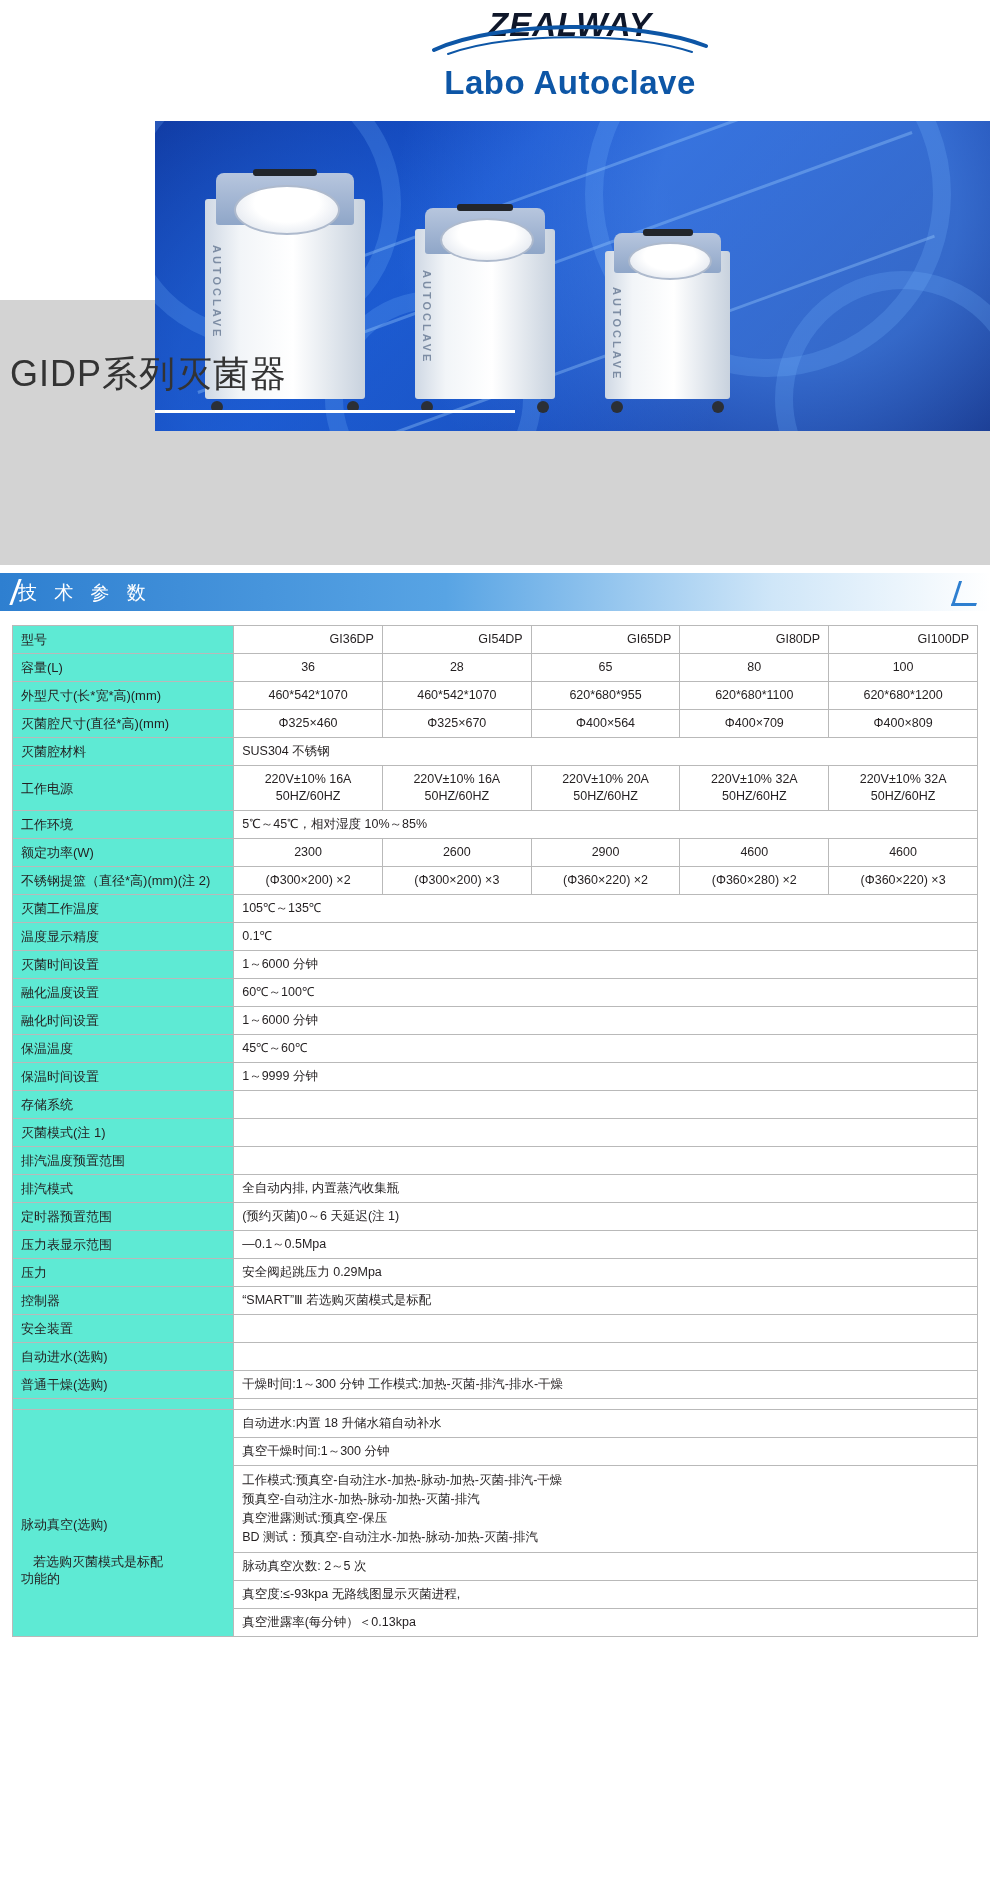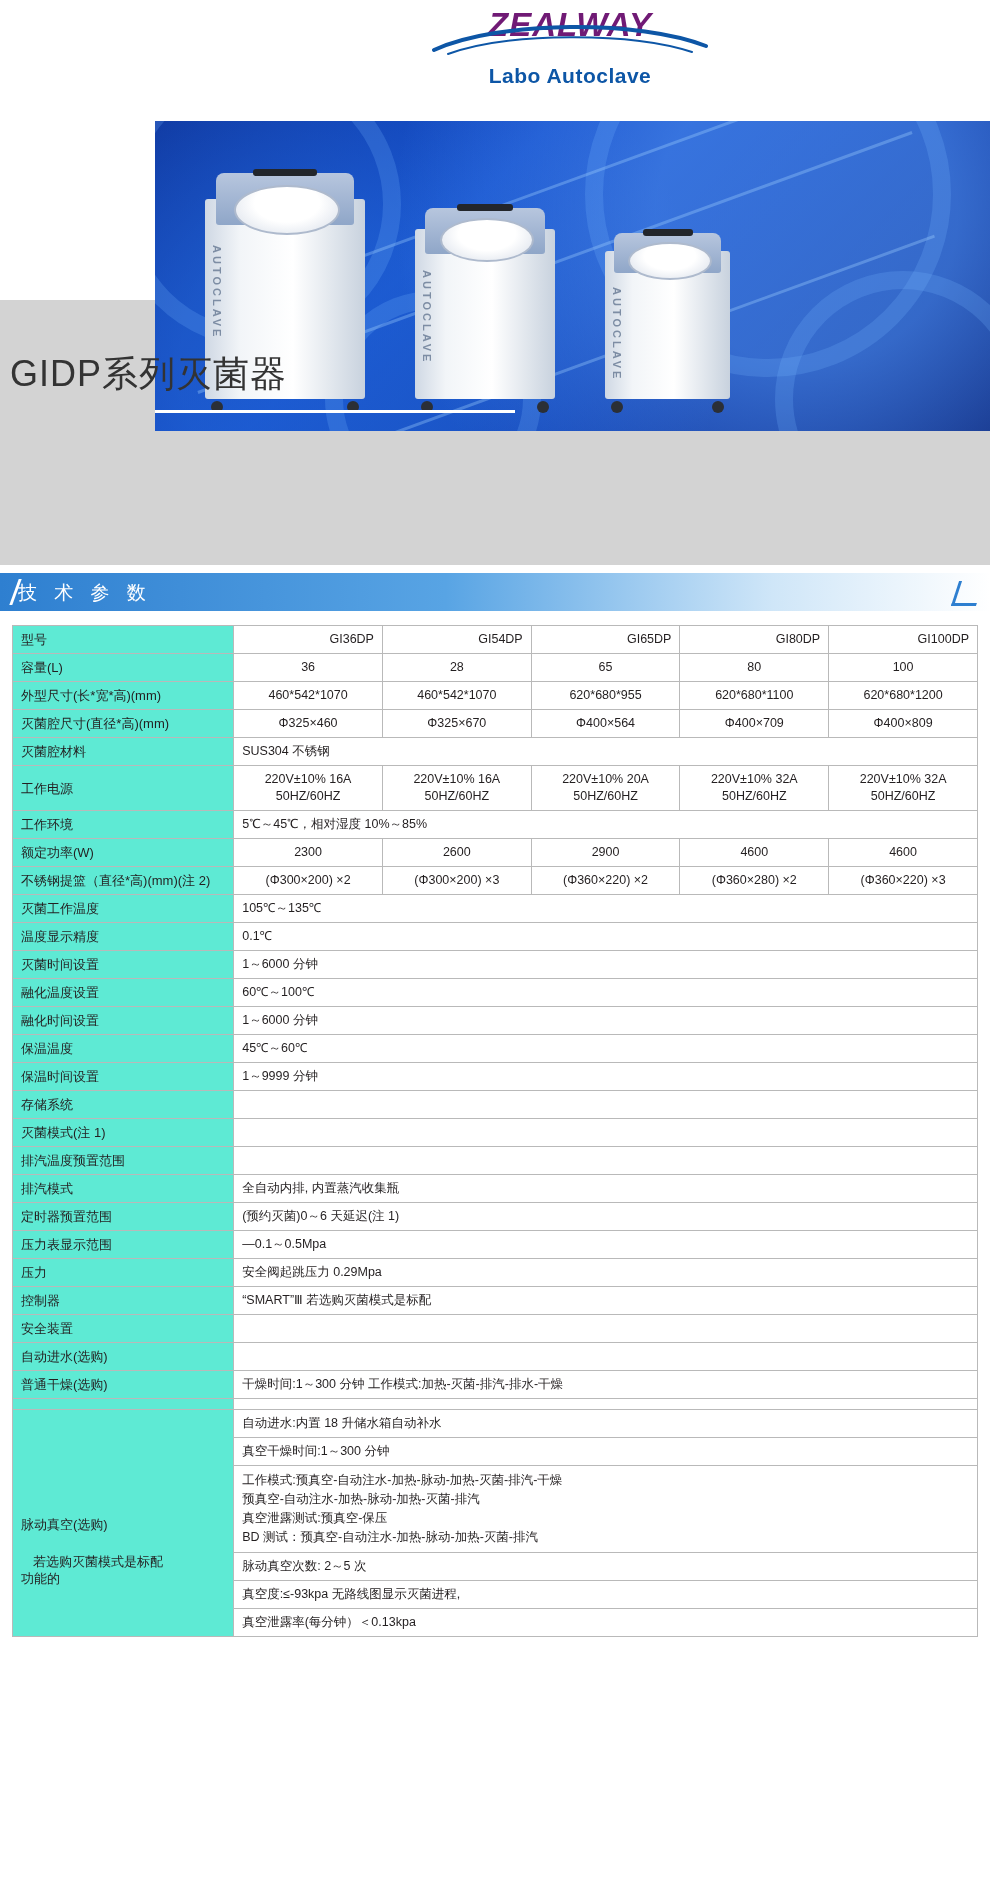--- a/index.html
+++ b/index.html
@@ -24,32 +24,32 @@
     top:8px;
     width:268px;
     text-align:center;
   }
   .brand-word{
     font-family:"Liberation Sans", sans-serif;
     font-style:italic;
     font-weight:bold;
     font-size:33px;
     letter-spacing:1px;
-    color:#701a75;
+    color:#0f172a;
     line-height:34px;
   }
   .brand-swoosh{
     position:relative;
     height:12px;
   }
   .brand-swoosh svg{position:absolute;left:-6px;top:-26px;}
   .brand-sub{
     margin-top:10px;
     font-weight:bold;
-    font-size:21px;
+    font-size:33px;
     letter-spacing:0.5px;
     color:#0d56a6;
   }
 
   
   .hero-wrap{
     position:relative;
     height:455px;
   }
   .grey-band{

